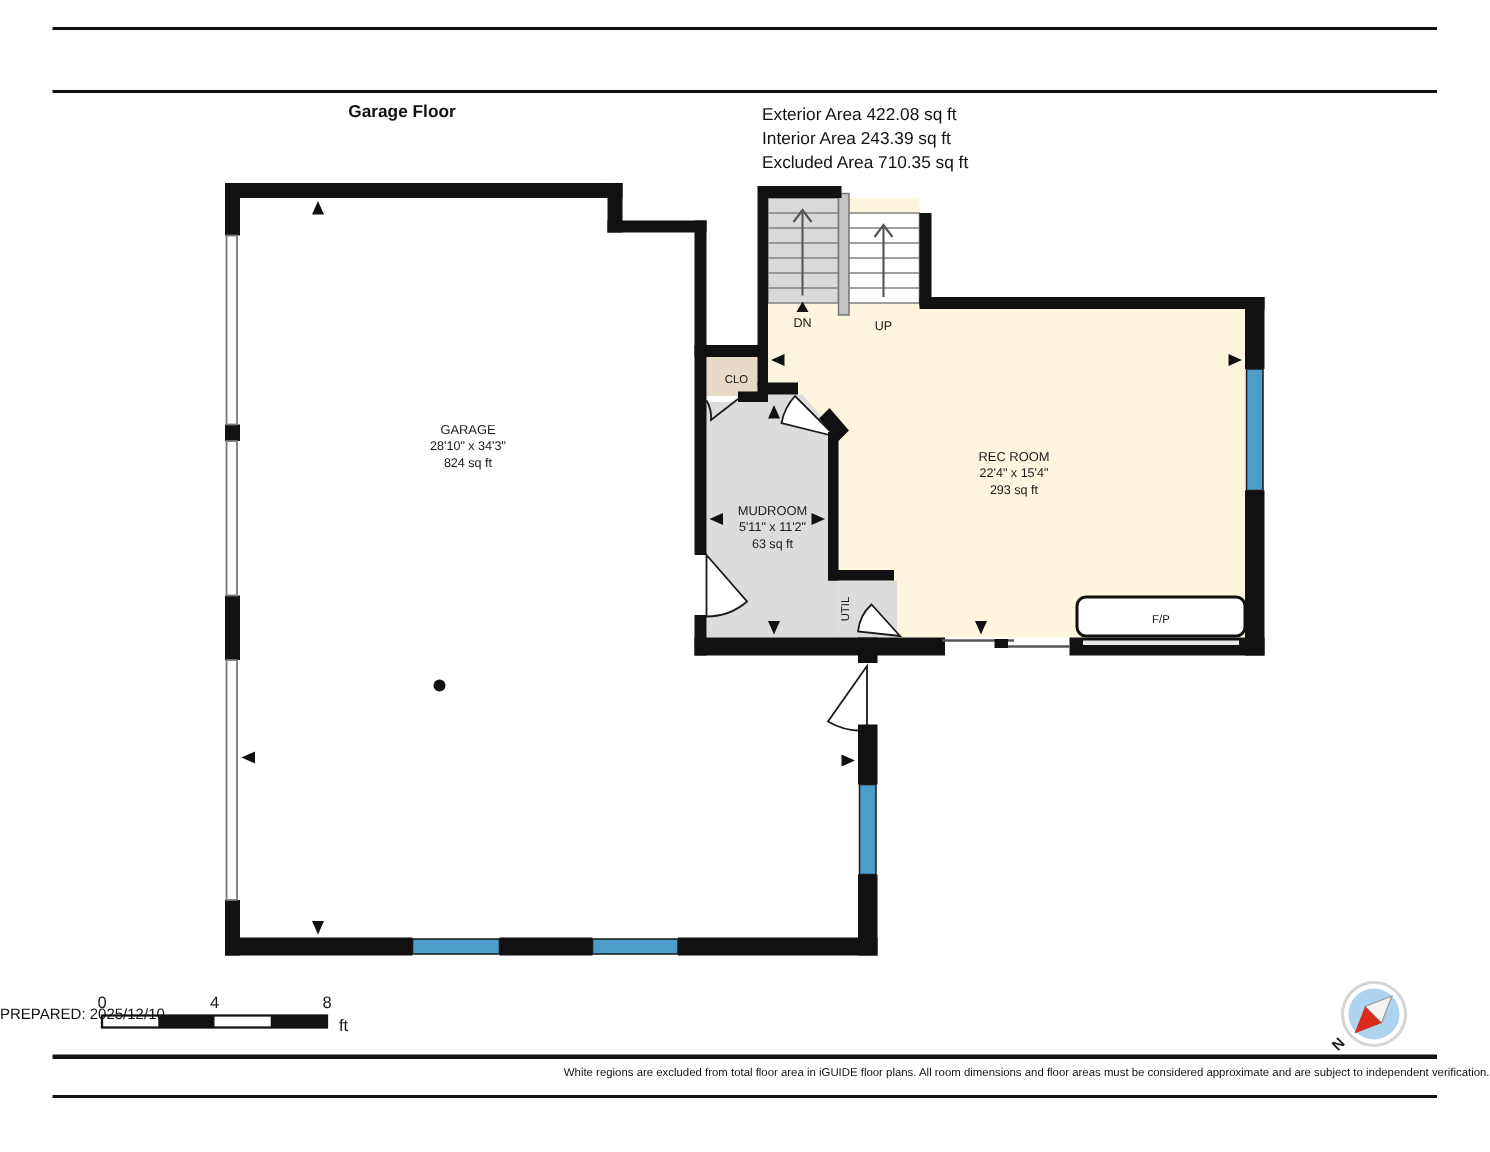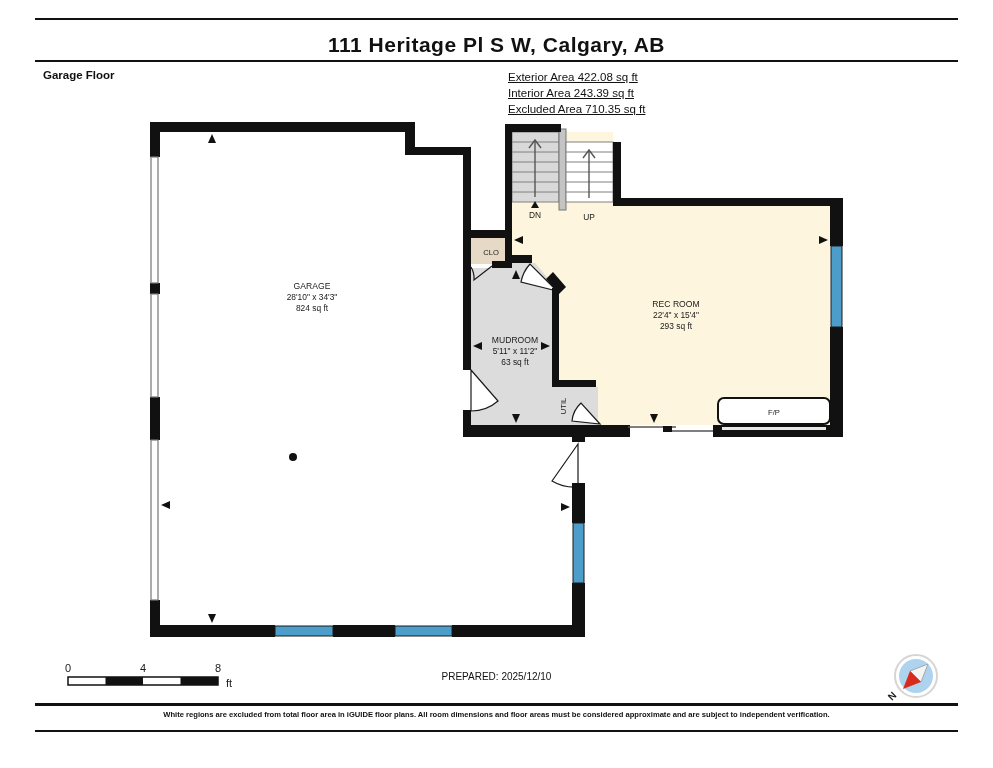--- a/index.html
+++ b/index.html
@@ -1,38 +1,37 @@
 <!DOCTYPE html>
 <html><head>
 <meta charset="utf-8">
 <style>
   html,body{margin:0;padding:0;background:#fff;}
   #page{position:relative;width:993px;height:768px;background:#ffffff;font-family:"Liberation Sans",sans-serif;overflow:hidden;}
   .rule{position:absolute;left:35px;width:923px;background:#111;}
   #title{position:absolute;top:33px;left:0;width:100%;text-align:center;font-size:21px;font-weight:bold;color:#111;letter-spacing:.5px;}
   #floorinfo{position:absolute;top:69px;left:0;width:100%;font-size:11.5px;color:#111;}
-  #floorinfo .label{position:absolute;right:500px;left:0;text-align:left;font-weight:bold;top:0;margin-left:43px;}
-  #floorinfo .areas{position:absolute;left:508px;top:0;text-decoration:underline;}
+  #floorinfo .label{position:absolute;right:500px;left:0;text-align:center;font-weight:bold;top:0;margin-left:43px;}
+  #floorinfo .areas{position:absolute;left:508px;top:0;}
   #floorinfo .areas div{line-height:16.2px;}
   #plan{position:absolute;top:0;left:0;}
-  #prepared{position:absolute;top:671px;left:0;width:100%;text-align:center;font-size:10px;color:#111;font-weight:500;}
-  #footer-text{position:absolute;top:710px;left:0;width:100%;text-align:center;font-size:7.6px;color:#111;font-weight:bold;}
+  #prepared{position:absolute;top:671px;left:0;width:100%;font-size:10px;color:#111;font-weight:500;}
+  #footer-text{position:absolute;top:710px;left:0;width:100%;text-align:right;font-size:7.6px;color:#111;}
   svg text{font-family:"Liberation Sans",sans-serif;fill:#1a1a1a;}
   .roomname{font-size:8.6px;}
   .roomdim{font-size:8.4px;}
   .tiny{font-size:7.6px;}
   .stairlbl{font-size:8.4px;}
 </style>
 </head>
 <body>
 
 <div id="page">
 
   <div class="rule" style="top:18px;height:2px;"></div>
-  <div id="title">111 Heritage Pl S W, Calgary, AB</div>
   <div class="rule" style="top:60px;height:1.5px;"></div>
 
   <div id="floorinfo">
     <div class="label">Garage Floor</div>
     <div class="areas">
       <div>Exterior Area 422.08 sq ft</div>
       <div>Interior Area 243.39 sq ft</div>
       <div>Excluded Area 710.35 sq ft</div>
     </div>
   </div>

